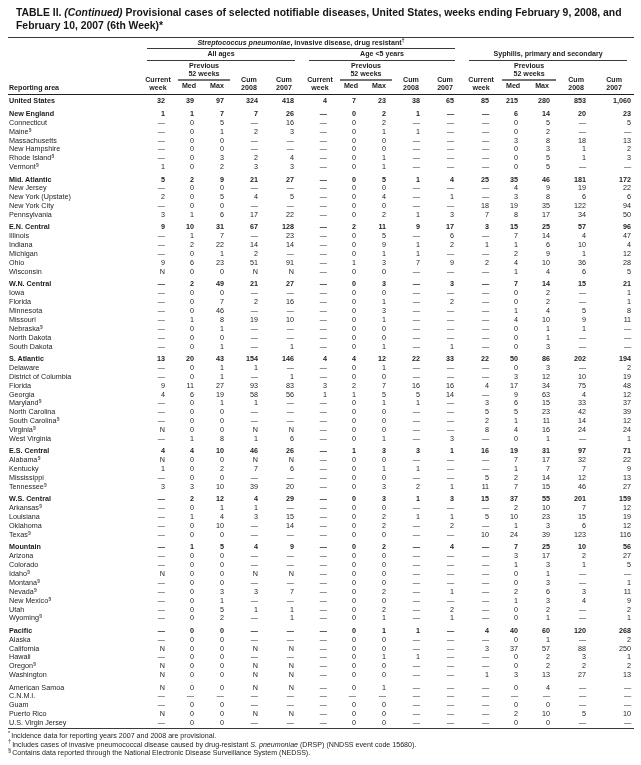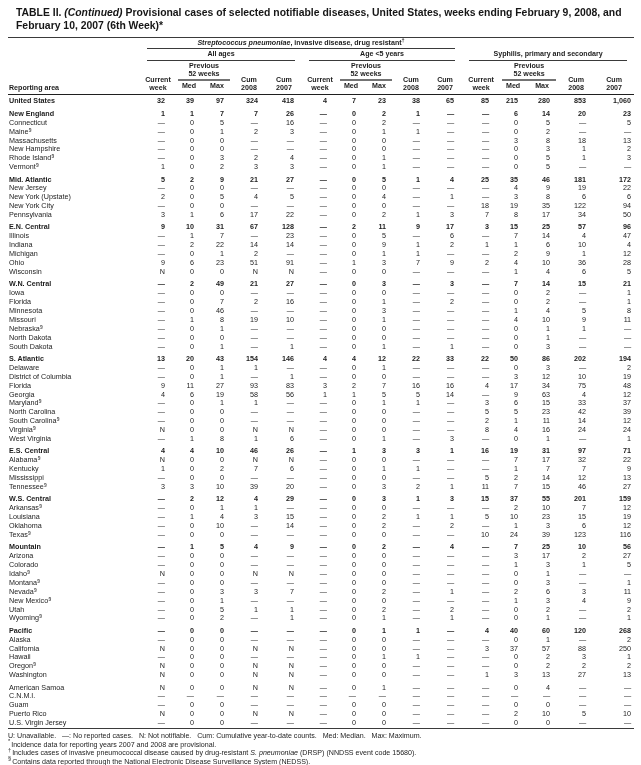--- a/index.html
+++ b/index.html
@@ -1339,18 +1339,17 @@
           <td class="num c10">—</td>
           <td class="num c11">0</td>
           <td class="num c12">0</td>
           <td class="num c13">—</td>
           <td class="num c14">—</td>
         </tr>
       </tbody>
   </table>
 
   <div class="footnotes" id="footnotes">
-      <div class="fn"><span>U: Unavailable.   —: No reported cases.   N: Not notifiable.   Cum: Cumulative year-to-date counts.   Med: Median.   Max: Maximum.</span></div>
       <div class="fn"><sup>*</sup><span>Incidence data for reporting years 2007 and 2008 are provisional.</span></div>
       <div class="fn"><sup>†</sup><span>Includes cases of invasive pneumococcal disease caused by drug-resistant </span><span class="it">S. pneumoniae</span><span> (DRSP) (NNDSS event code 15680).</span></div>
       <div class="fn"><sup>§</sup><span>Contains data reported through the National Electronic Disease Surveillance System (NEDSS).</span></div>
     </div>
 </div>
 
 </body></html>

